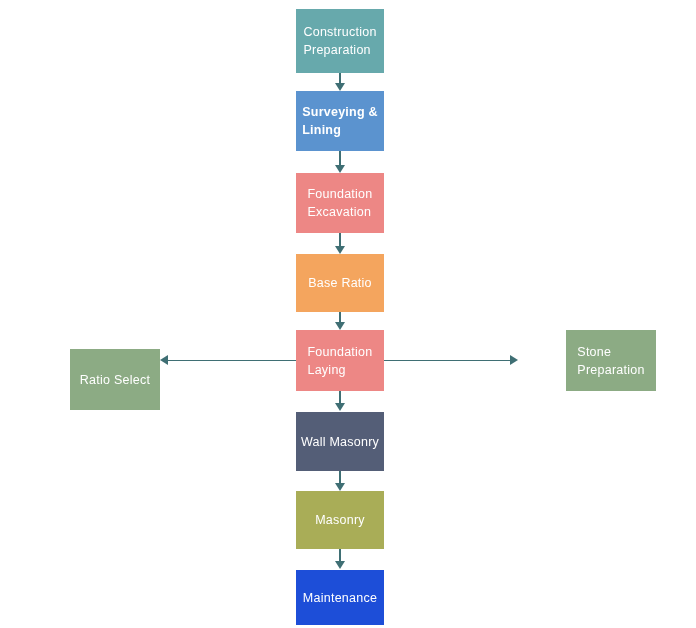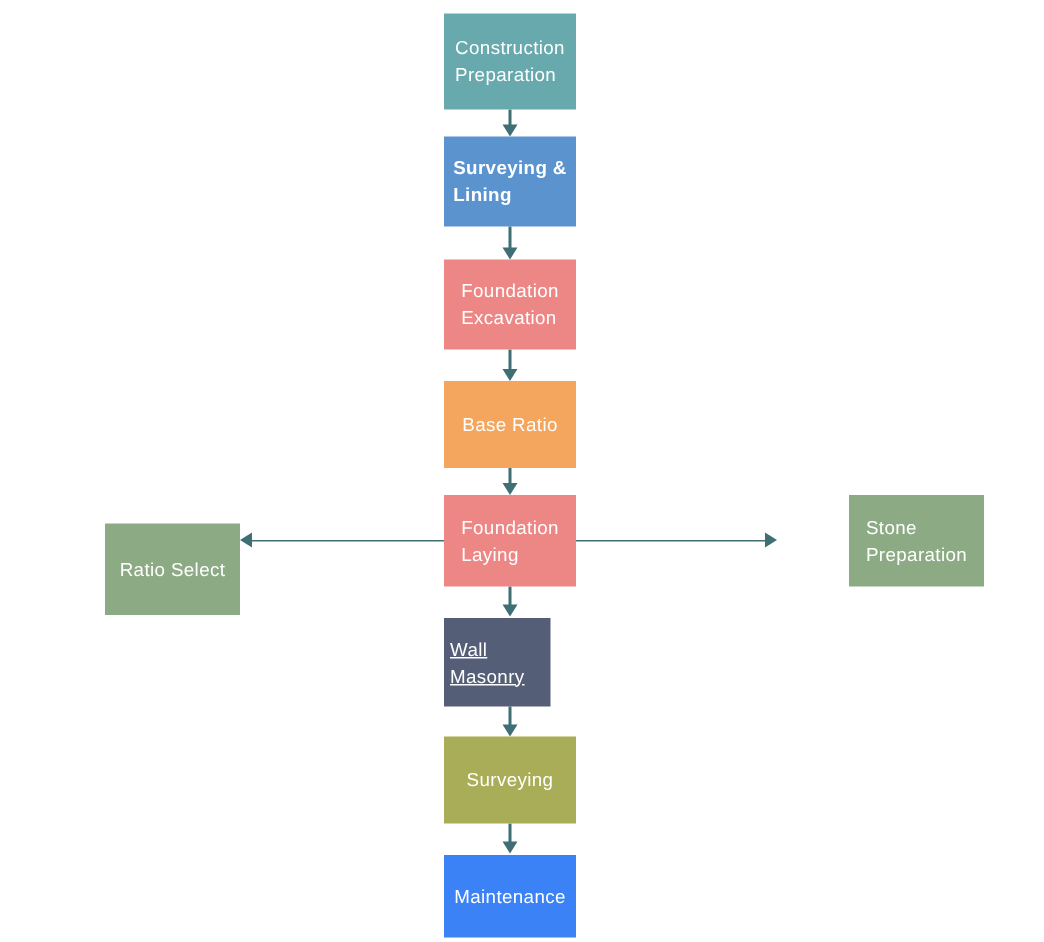--- a/index.html
+++ b/index.html
@@ -108,19 +108,19 @@
   <div class="node" style="left:296px; top:254px; width:88px; height:58px; background:#f4a55e;">Base Ratio</div>
 
   <div class="node" style="left:296px; top:330px; width:88px; height:61px; background:#ed8785;">Foundation
 Laying</div>
 
   <div class="node" style="left:70px; top:349px; width:90px; height:61px; background:#8cab84;">Ratio Select</div>
 
   <div class="node" style="left:518px; top:330px; width:90px; height:61px; background:#8cab84;margin-left:48px;">Stone
 Preparation</div>
 
-  <div class="node" style="left:296px; top:412px; width:71px; height:59px; background:#545e77;text-decoration:underline;">Wall Masonry</div>
+  <div class="node" style="left:296px; top:412px; width:88px; height:59px; background:#545e77;">Wall Masonry</div>
 
-  <div class="node" style="left:296px; top:491px; width:88px; height:58px; background:#a9ad57;">Surveying</div>
+  <div class="node" style="left:296px; top:491px; width:88px; height:58px; background:#a9ad57;">Masonry</div>
 
-  <div class="node" style="left:296px; top:570px; width:88px; height:55px; background:#3b82f6;">Maintenance</div>
+  <div class="node" style="left:296px; top:570px; width:88px; height:55px; background:#1d4ed8;">Maintenance</div>
 
 </div>
 
 </body></html>

